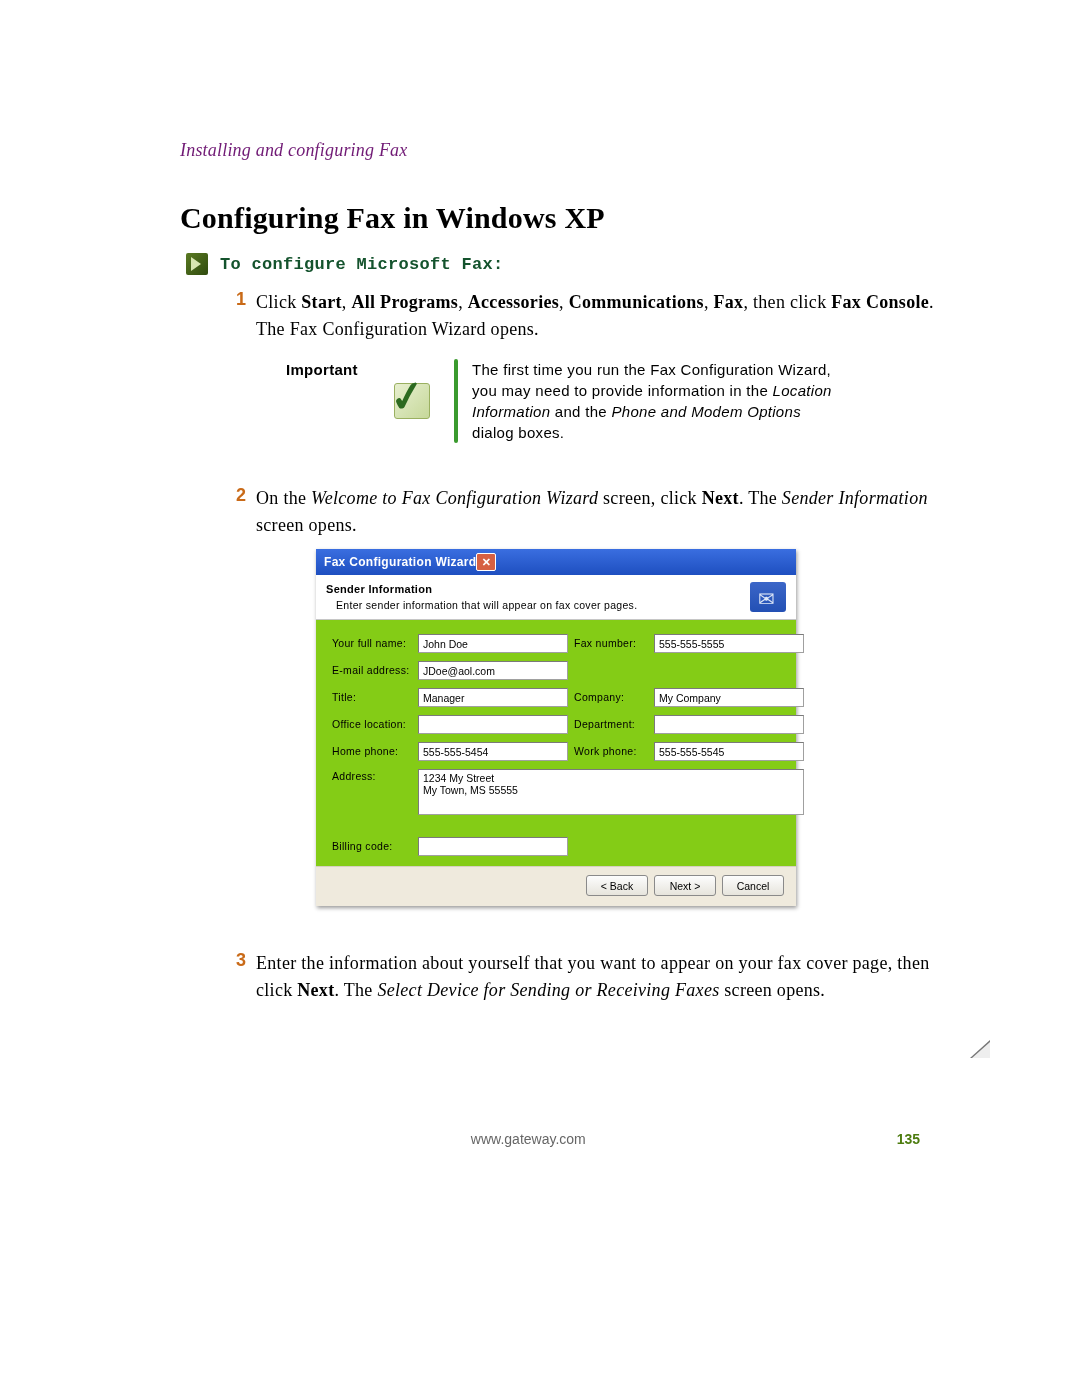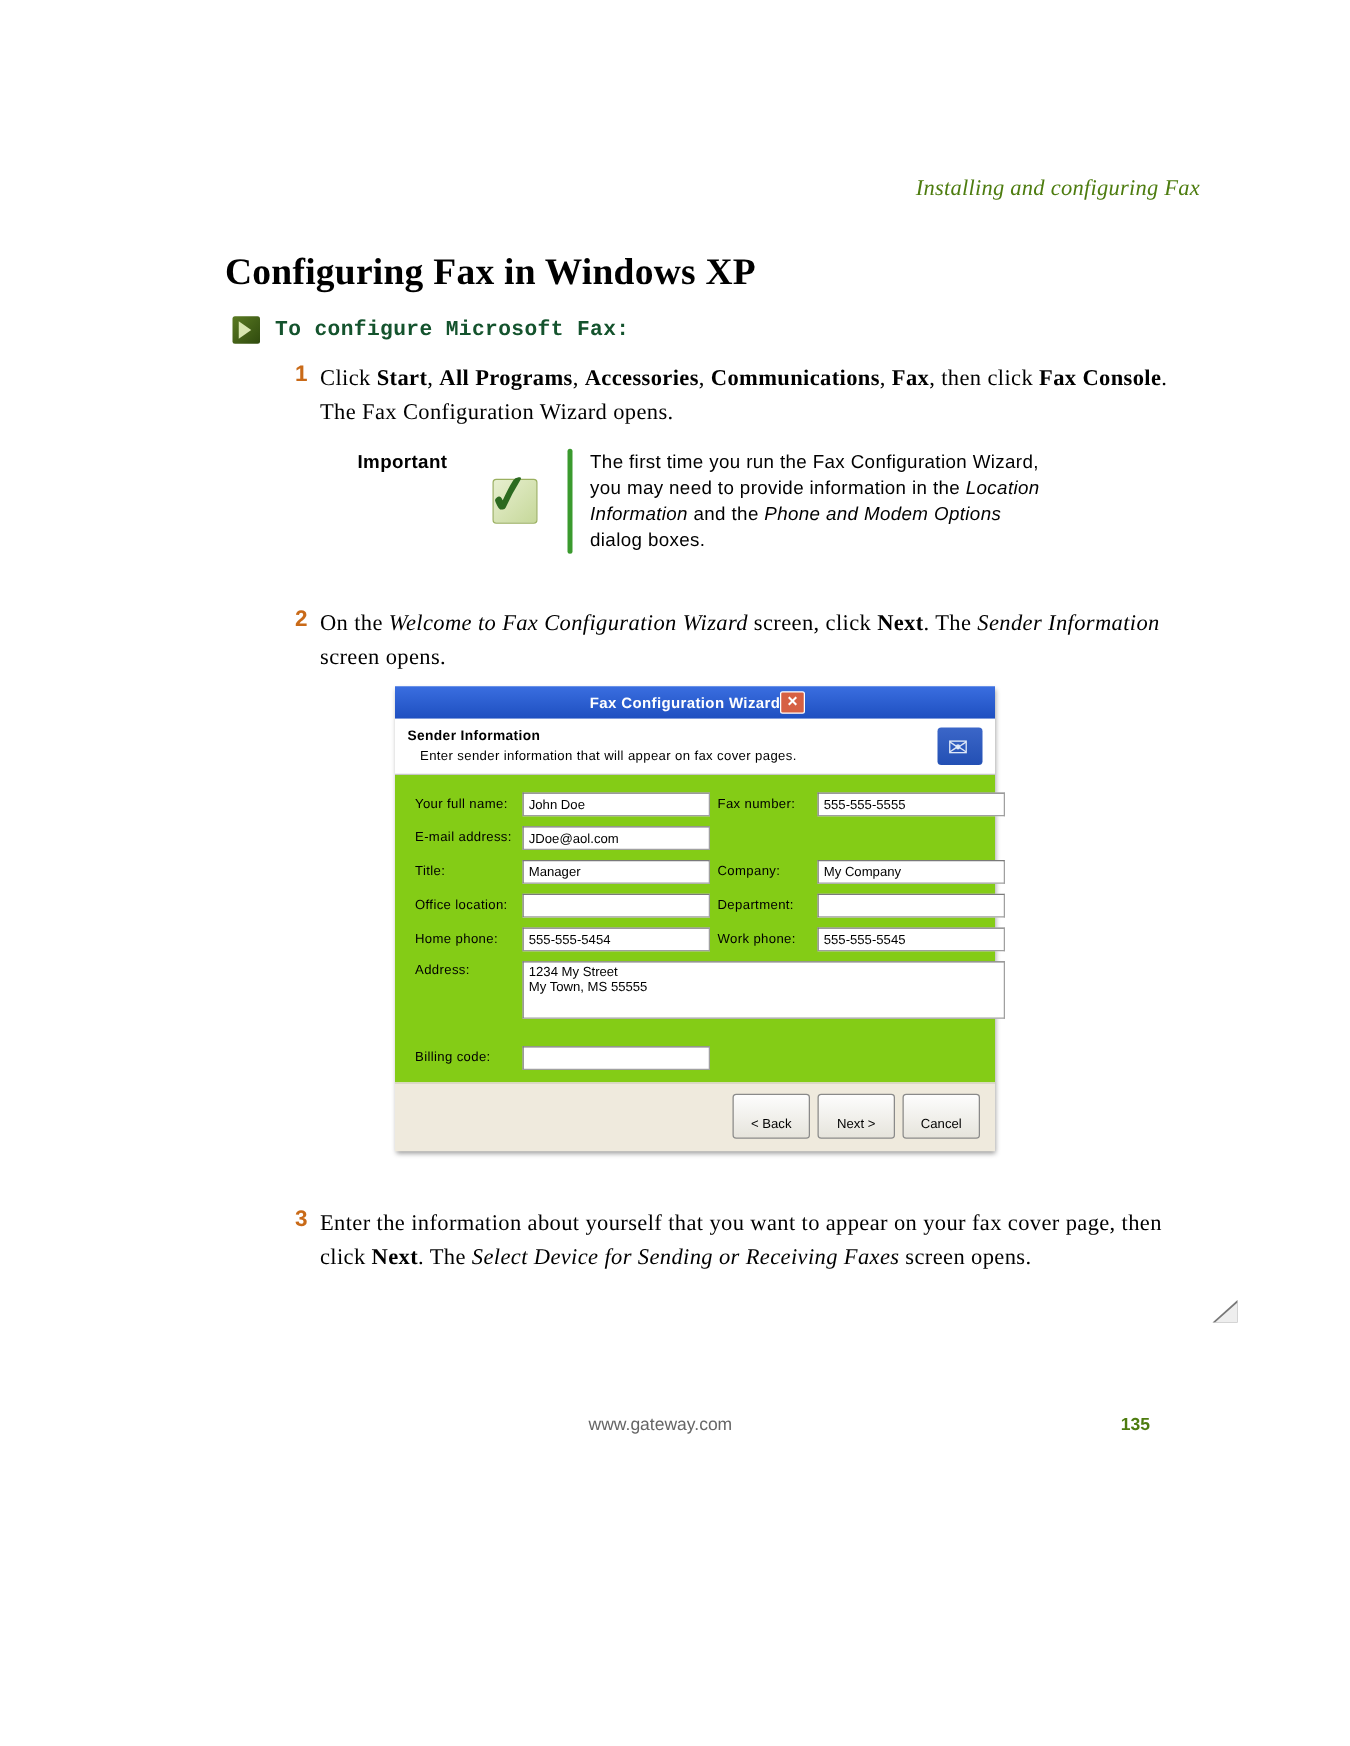--- a/index.html
+++ b/index.html
@@ -11,24 +11,24 @@
     width: 1080px;
   }
   .page {
     width: 1080px;
     min-height: 1397px;
     box-sizing: border-box;
     padding: 140px 120px 80px 180px;
     position: relative;
   }
   .running-head {
-    text-align: right;
+    text-align: left;
     font-style: italic;
     font-size: 18px;
-    color: #4d7c0f;
+    color: #701a75;
     margin-bottom: 40px;
     letter-spacing: .2px;
   }
   h1.page-title {
     font-family: Liberation Serif, serif;
     font-weight: bold;
     font-size: 30px;
     margin: 0 0 18px 0;
     letter-spacing: .2px;
   }
@@ -152,21 +152,21 @@
     width: 480px;
     font-family: Tahoma, Arial, sans-serif;
     font-size: 11px;
     box-shadow: 1px 2px 4px rgba(0,0,0,.4);
   }
   .wizard-titlebar {
     background: linear-gradient(#3a6ee0,#1e4fc0);
     color: #fff;
     display: flex;
     align-items: center;
-    justify-content: center;
+    justify-content: flex-start;
     height: 26px;
     padding: 0 4px 0 8px;
     font-weight: bold;
     font-size: 12px;
   }
   .wizard-close {
     width: 18px; height: 16px;
     background: #d66043;
     border: 1px solid #fff;
     border-radius: 2px;
@@ -243,21 +243,21 @@
     gap: 6px;
   }
   .xp-btn {
     min-width: 62px;
     height: 21px;
     font-size: 10.5px;
     font-family: Tahoma, Arial, sans-serif;
     background: linear-gradient(#fdfdfd,#e6e4dc);
     border: 1px solid #8a8a8a;
     border-radius: 3px;
-    padding: 17px 8px;
+    padding: 4px 8px;
   }
 
   
   .dogear {
     position: absolute;
     right: 90px;
     top: 1030px;
     width: 32px; height: 28px;
     background:#fff;
   }

